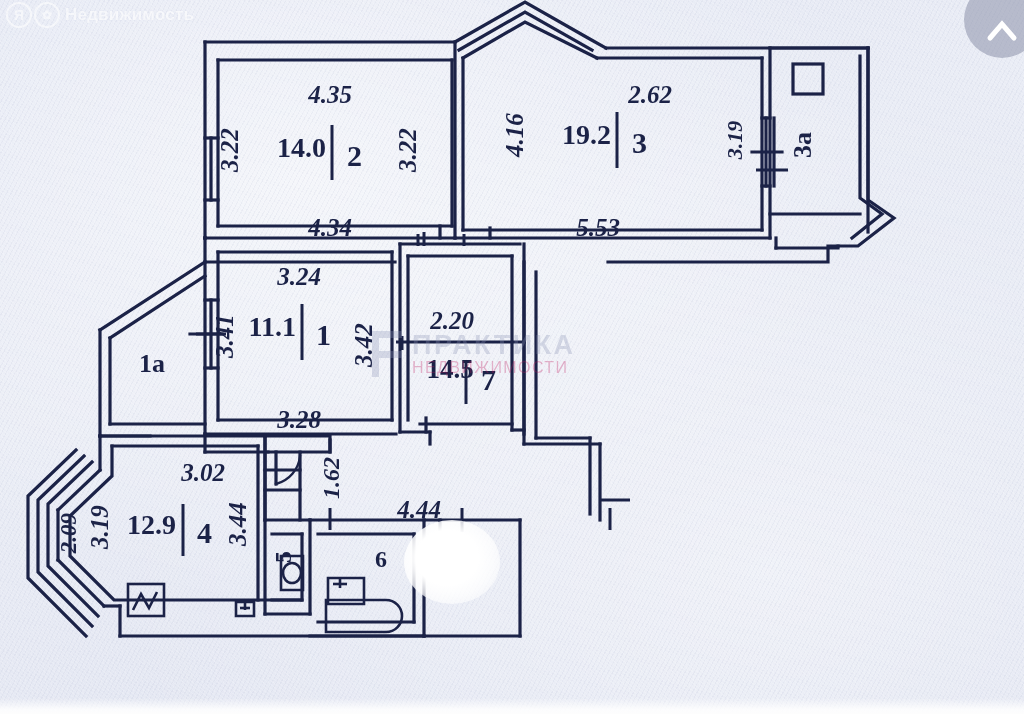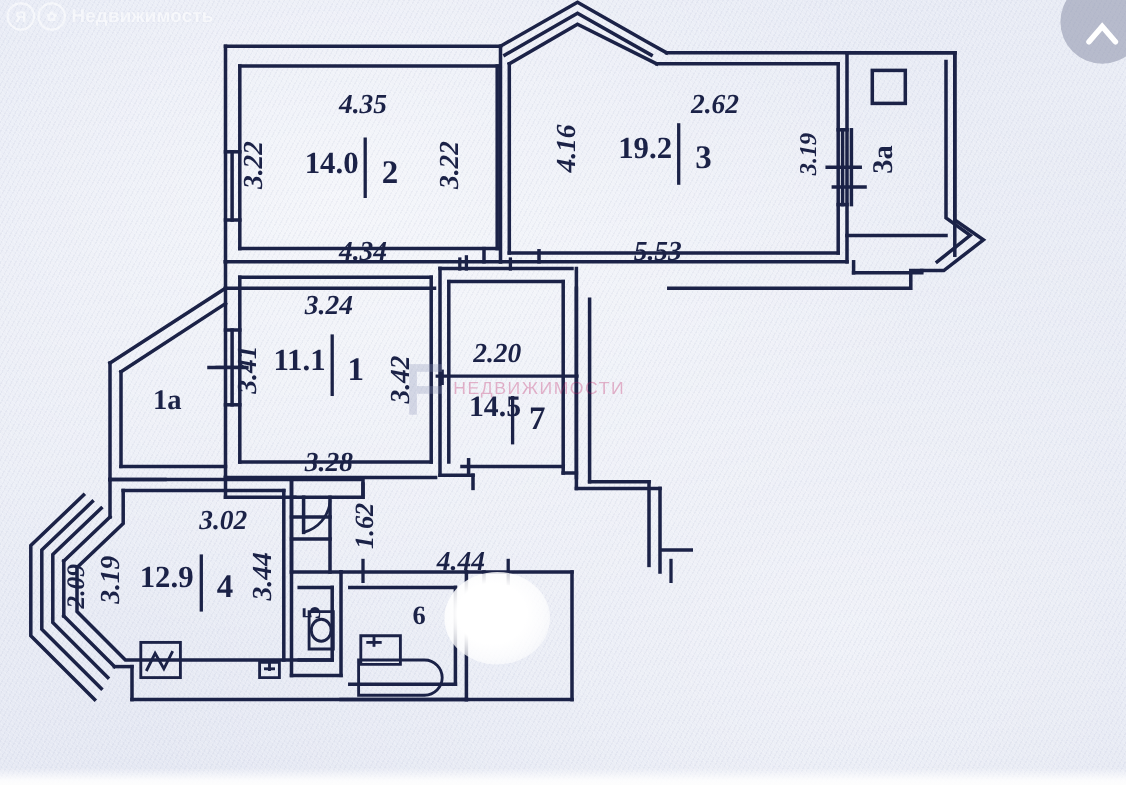--- a/index.html
+++ b/index.html
@@ -379,20 +379,21 @@
     </g>
   </svg>
 
   <div id="watermark">
     <div class="wm-logo">
       <div class="bar" style="left:0;top:0;width:7px;height:46px;"></div>
       <div class="bar" style="left:7px;top:0;width:23px;height:7px;"></div>
       <div class="bar" style="left:7px;top:20px;width:23px;height:7px;"></div>
     </div>
     <div class="wm-words">
+      <div class="wm-title">ПРАКТИКА</div>
       <div class="wm-sub">НЕДВИЖИМОСТИ</div>
     </div>
   </div>
 
   <div id="glare"></div>
   <div id="bottom-edge"></div>
 
   <div id="brand">
     <span class="mark">Я</span>
     <span class="mark second">✿</span>

